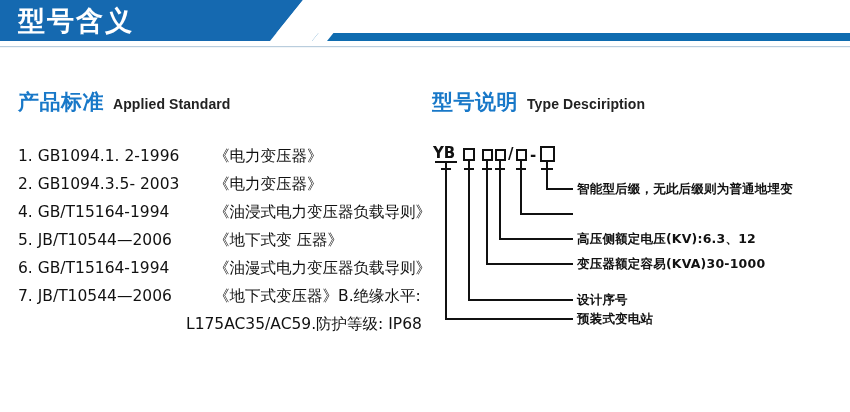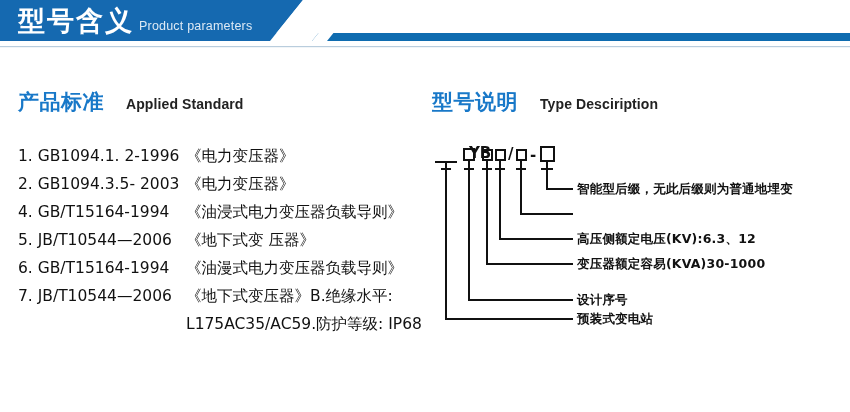--- a/index.html
+++ b/index.html
@@ -26,33 +26,33 @@
 
   
   .sec-head{position:absolute;white-space:nowrap;}
   .sec-cn{
     font-size:21px;font-weight:bold;color:#1878c8;
     letter-spacing:0.5px;
     font-family:Liberation Sans, sans-serif;
   }
   .sec-en{
     font-size:14px;color:#222222;font-weight:600;
-    margin-left:22px;letter-spacing:0.1px;
+    margin-left:9px;letter-spacing:0.1px;
     font-family:"Liberation Sans",sans-serif;
   }
 
   
   #std-list{position:absolute;left:18px;top:142px;width:430px;}
   .std-row{
     display:block;height:28px;line-height:28px;
     font-size:15.5px;color:#111111;white-space:nowrap;
     font-family:"DejaVu Sans","Liberation Sans",sans-serif;
   }
   .std-code{display:inline-block;width:168px;vertical-align:top;}
-  .std-name{display:inline-block;vertical-align:top;}
+  .std-name{display:inline-block;vertical-align:top;margin-left:28px;}
   .std-cont{
     display:block;height:28px;line-height:28px;
     font-size:15.5px;color:#111111;white-space:nowrap;
     padding-left:168px;
     font-family:"DejaVu Sans","Liberation Sans",sans-serif;
   }
 
   
   #diagram{position:absolute;left:425px;top:138px;width:425px;height:200px;}
   #diagram svg{position:absolute;left:0;top:0;}
@@ -77,21 +77,20 @@
     <rect x="0" y="33" width="850" height="8" fill="#0f6cb0"></rect>
 
     <polygon points="0,0 303,0 270,41 0,41" fill="#1569b0"></polygon>
 
     <polygon points="303,0 345,0 312,41 270,41" fill="#ffffff"></polygon>
     <polygon points="345,0 360,0 327,41 312,41" fill="#ffffff"></polygon>
 
     <rect x="0" y="46" width="850" height="1.2" fill="#b9cddd"></rect>
   </svg>
   <div class="hd-cn">型号含义</div>
-  <div class="hd-en">Product parameters</div>
 </div>
 
 <div class="sec-head" style="left:18px;top:88px;">
   <span class="sec-cn">产品标准</span><span class="sec-en">Applied Standard</span>
 </div>
 
 <div id="std-list">
   <div class="std-row">
     <span class="std-code">1. GB1094.1. 2-1996</span><span class="std-name">《电力变压器》</span>
   </div>
@@ -154,21 +153,21 @@
       <path d="M75,31 L75,101 L148,101"></path>
 
       <path d="M62,31 L62,126 L148,126"></path>
 
       <path d="M44,31 L44,162 L148,162"></path>
 
       <path d="M21,31 L21,181 L148,181"></path>
     </g>
   </svg>
 
-  <div class="sym" style="left:8px;top:8px;margin-left:36px;">YB</div>
+  <div class="sym" style="left:8px;top:8px;">YB</div>
   <div class="sym" style="left:83px;top:9px;">/</div>
   <div class="sym" style="left:105px;top:10px;">-</div>
 
   <div class="lbl" style="left:152px;top:44px;">智能型后缀，无此后缀则为普通地埋变</div>
   <div class="lbl" style="left:152px;top:94px;">高压侧额定电压(KV):6.3、12</div>
   <div class="lbl" style="left:152px;top:119px;">变压器额定容易(KVA)30-1000</div>
   <div class="lbl" style="left:152px;top:155px;">设计序号</div>
   <div class="lbl" style="left:152px;top:174px;">预装式变电站</div>
 </div>
 

